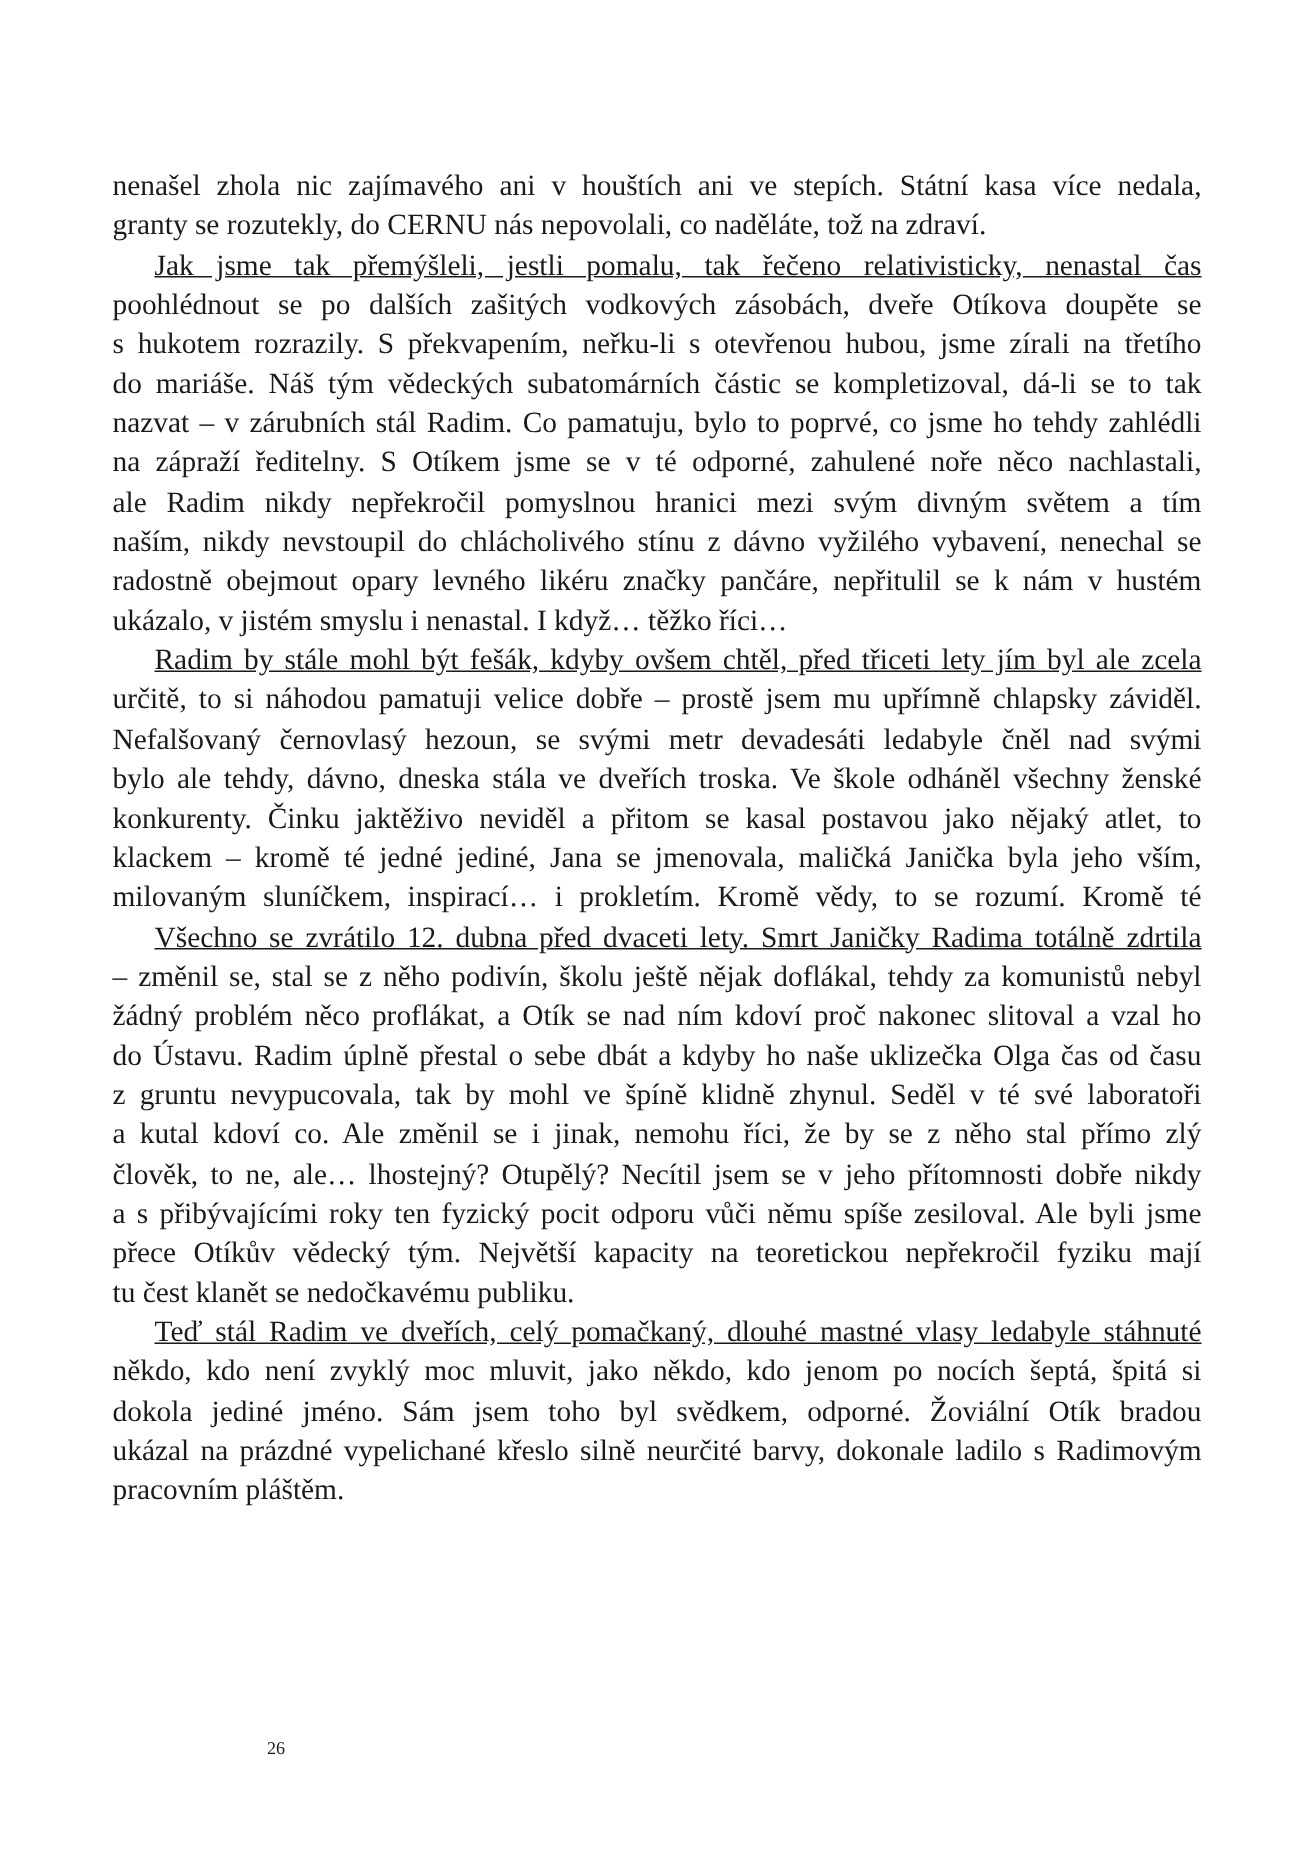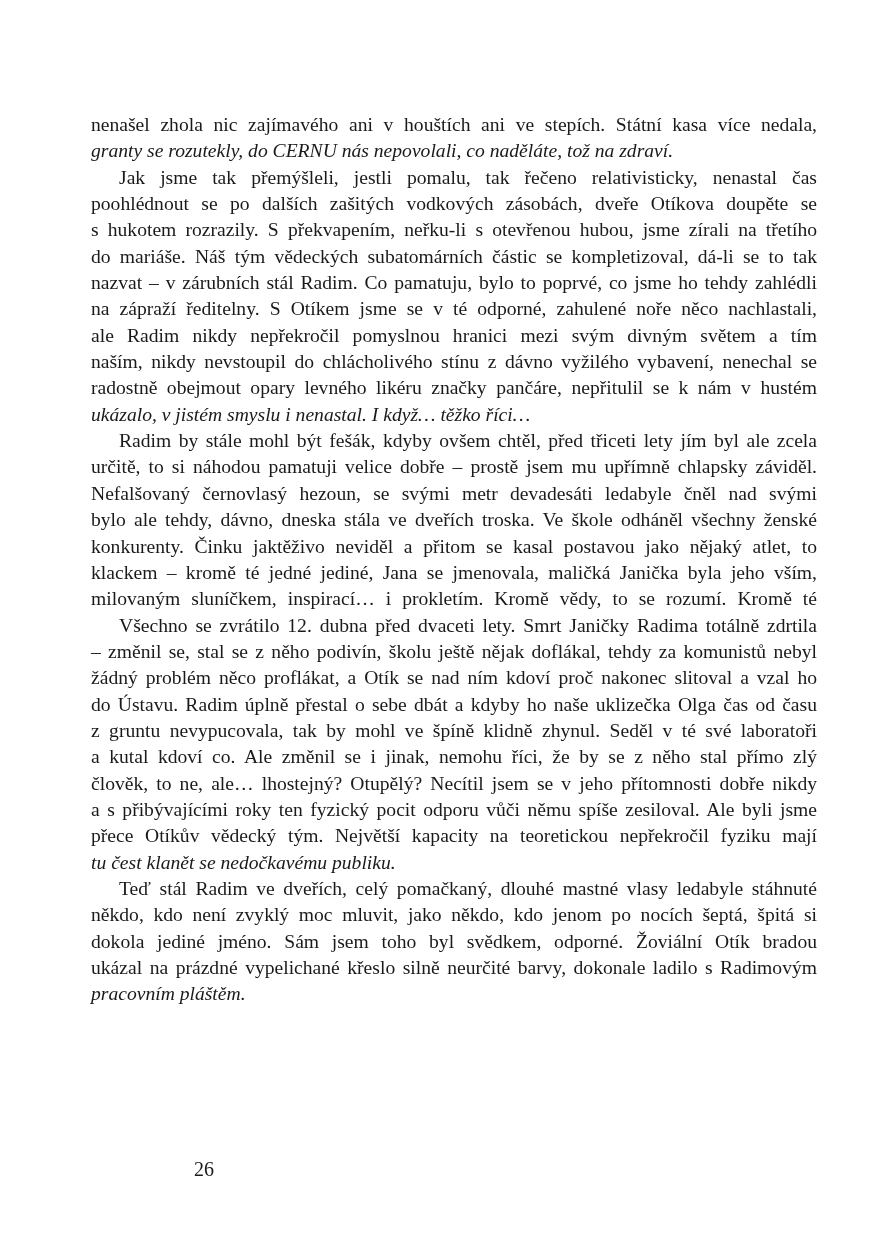--- a/index.html
+++ b/index.html
@@ -1,45 +1,45 @@
 <!DOCTYPE html>
 <html><head>
 <meta charset="utf-8">
 <style>
   html, body { margin: 0; padding: 0; background: #ffffff; }
   body { width: 874px; height: 1240px; position: relative; overflow: hidden; }
   .page {
-    position: absolute; left: 16px; top: 0; width: 758px; height: 1240px; background: #fff;
+    position: absolute; left: 0; top: 0; width: 758px; height: 1240px; background: #fff;
   }
   .text-block {
     position: absolute;
     left: 75px;
     top: 112px;
     width: 726px;
     font-family: "Liberation Serif", "DejaVu Serif", serif;
     font-size: 19.6px;
     line-height: 26.35px;
     color: #1a1a1a;
   }
   .line {
     display: block;
     white-space: nowrap;
     text-align: justify;
     text-align-last: justify;
     height: 26.35px;
     overflow: visible;
   }
-  .line.indent { padding-left: 28px; }
-  .line.last { text-align-last: left; font-style: italic; }
+  .line.indent { padding-left: 28px; text-decoration: underline; }
+  .line.last { text-align-last: left; }
   .page-number {
     position: absolute;
     left: 178px;
     top: 1158px;
     font-family: "Liberation Serif", "DejaVu Serif", serif;
-    font-size: 20px;
+    font-size: 12px;
     color: #1a1a1a;
   }
 </style>
 </head>
 <body>
 
 <div class="page">
   <div class="text-block">
 
     <div class="paragraph">

